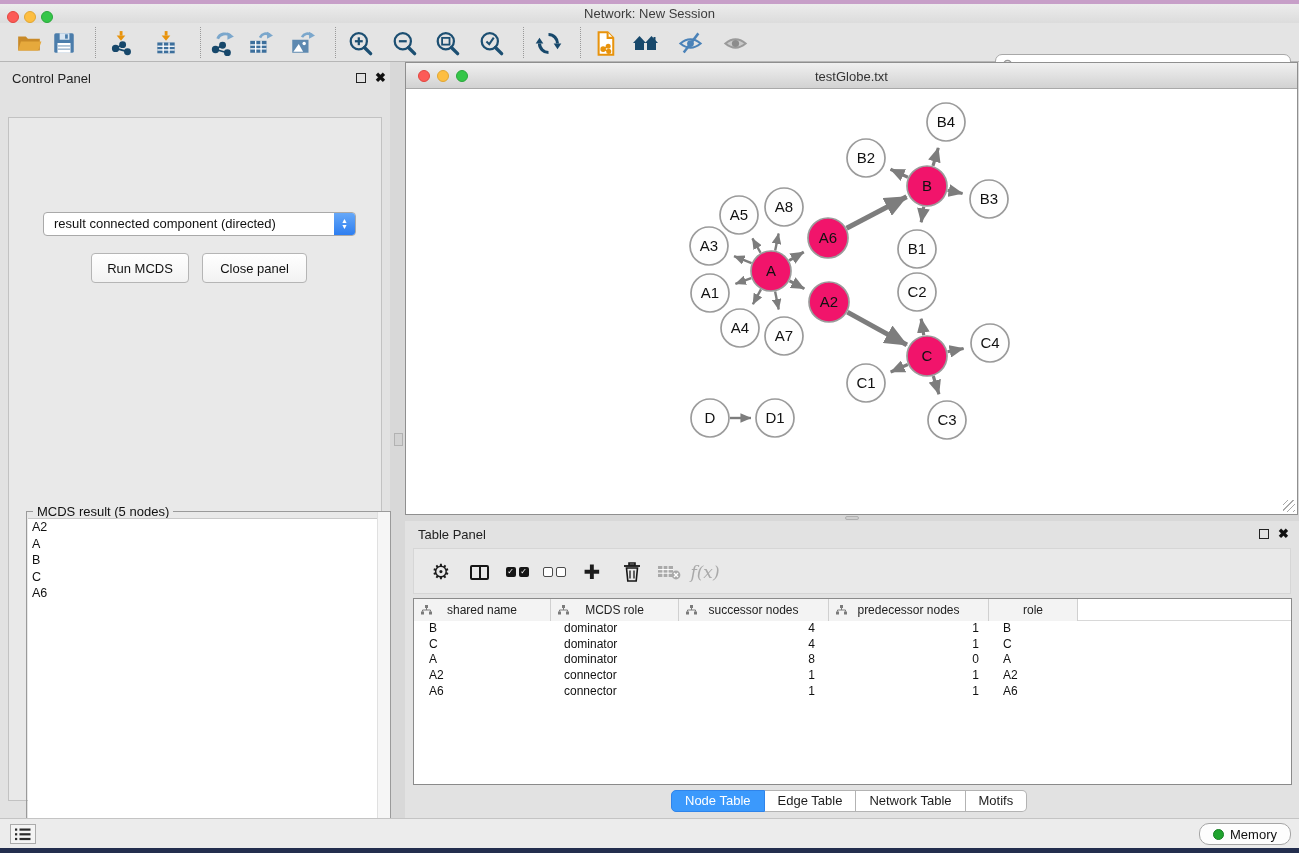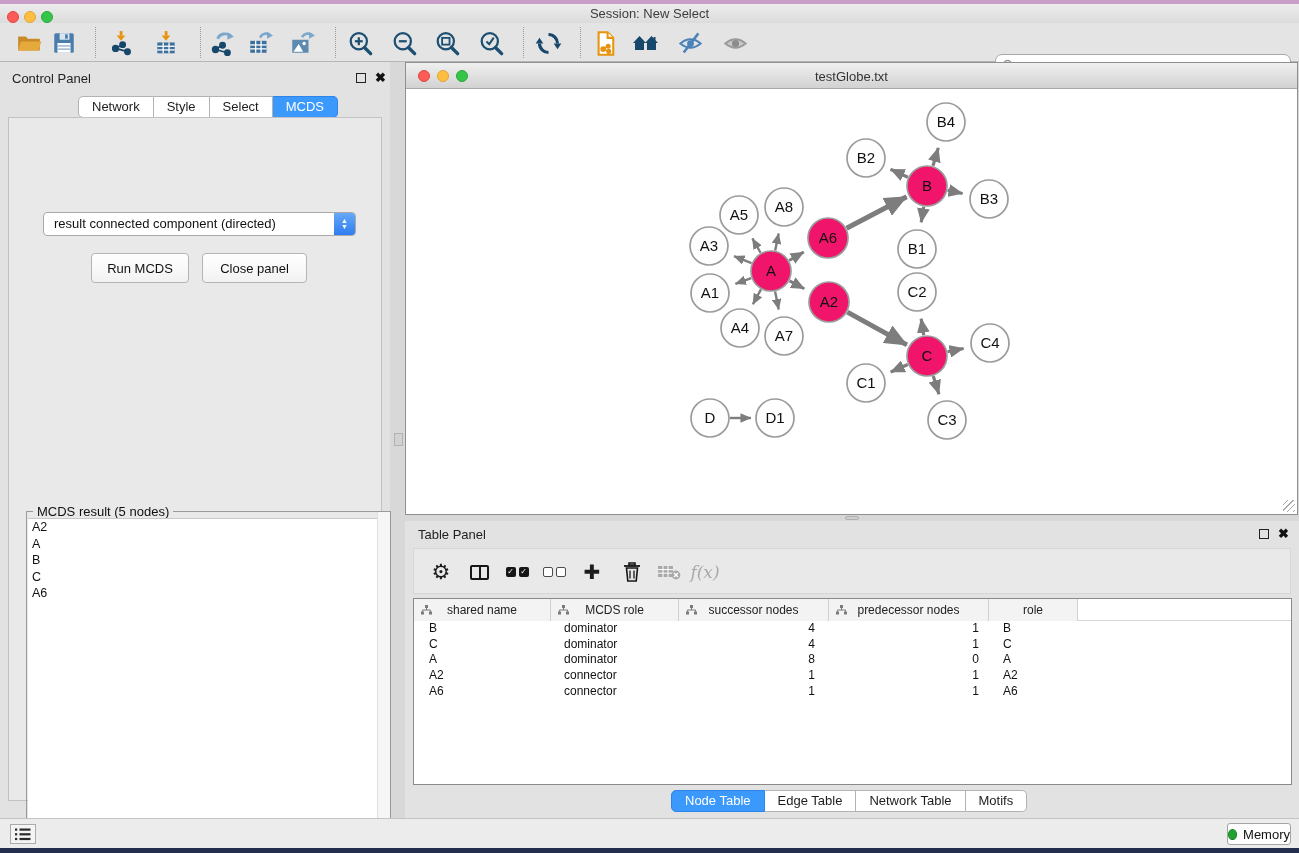--- a/index.html
+++ b/index.html
@@ -109,38 +109,38 @@
   .th svg { position:absolute; left:7px; top:6px; }
   .tbl-row { display:flex; height:15.7px; }
   .td { font-size:12px; color:#111; line-height:15.7px; white-space:nowrap; overflow:hidden; }
   .td.left { text-align:left; } .td.right { text-align:right; }
 
   
   .status-bar { position:absolute; left:0; top:818px; width:1299px; height:30px;
                 background:#ececec; border-top:1px solid #c4c4c4; }
   .list-btn { position:absolute; left:10px; top:5px; width:26px; height:20px; background:#f4f4f4;
               border:1px solid #ababab; display:flex; align-items:center; justify-content:center; }
-  .memory-btn { position:absolute; right:8px; top:4px; width:64px; height:22px; background:#fdfdfd;
-                border:1px solid #a5a5a5; border-radius:3px; font-size:13px; color:#111;
+  .memory-btn { position:absolute; right:8px; top:4px; width:92px; height:22px; background:#fdfdfd;
+                border:1px solid #a5a5a5; border-radius:10px; font-size:13px; color:#111;
                 display:flex; align-items:center; justify-content:center; gap:6px; }
   .memory-dot { width:11px; height:11px; border-radius:50%; background:#1fa32e; border:1px solid #168024; }
   .bottom-strip { position:absolute; left:0; top:848px; width:1299px; height:5px; background:#232e4e; }
 </style>
 </head>
 <body>
 
 <div id="app">
 
   <div class="top-strip"></div>
 
   <div class="titlebar">
     <span class="light red" style="left:7px"></span>
     <span class="light yellow" style="left:24px"></span>
     <span class="light green" style="left:41px"></span>
-    <span class="title">Session: New Select</span>
+    <span class="title">Network: New Session</span>
   </div>
 
   <div class="main-toolbar">
     <span class="tb-icon" style="left:15px">
       <svg width="26" height="26" viewBox="0 0 24 24">
           <path d="M2 6 L9 6 L11 8 L22 8 L22 19 L2 19 Z" fill="#c98a28"></path>
           <path d="M4.5 10.5 L23.5 10.5 L20.5 19 L2 19 Z" fill="#e6a93c"></path>
         </svg>
     </span>
     <span class="tb-icon" style="left:50px">
@@ -299,26 +299,20 @@
           <line x1="9.2" y1="9.2" x2="13" y2="13" stroke="#979797" stroke-width="1.4"></line>
         </svg>
       <input type="text" placeholder="" style="">
     </span>
   </div>
 
   <div class="control-panel">
     <span class="panel-title">Control Panel</span>
     <span class="float-btn" style="left:356px; top:11px;"></span>
     <span class="close-btn" style="left:375px; top:10px;">✖</span>
-    <div class="seg-tabs" id="cp-tabs" style="left:78px; top:34px;">
-        <div class="seg">Network</div>
-        <div class="seg">Style</div>
-        <div class="seg">Select</div>
-        <div class="seg active">MCDS</div>
-      </div>
     <div class="cp-box">
       <div class="dropdown" style="left:34px;">
         <span>result connected component (directed)</span>
         <span class="spin">
             <span>▲</span>
             <span>▼</span>
           </span>
       </div>
       <button class="btn" style="left:82px; top:135px; width:98px;">Run MCDS</button>
       <button class="btn" style="left:193px; top:135px; width:105px;">Close panel</button>

